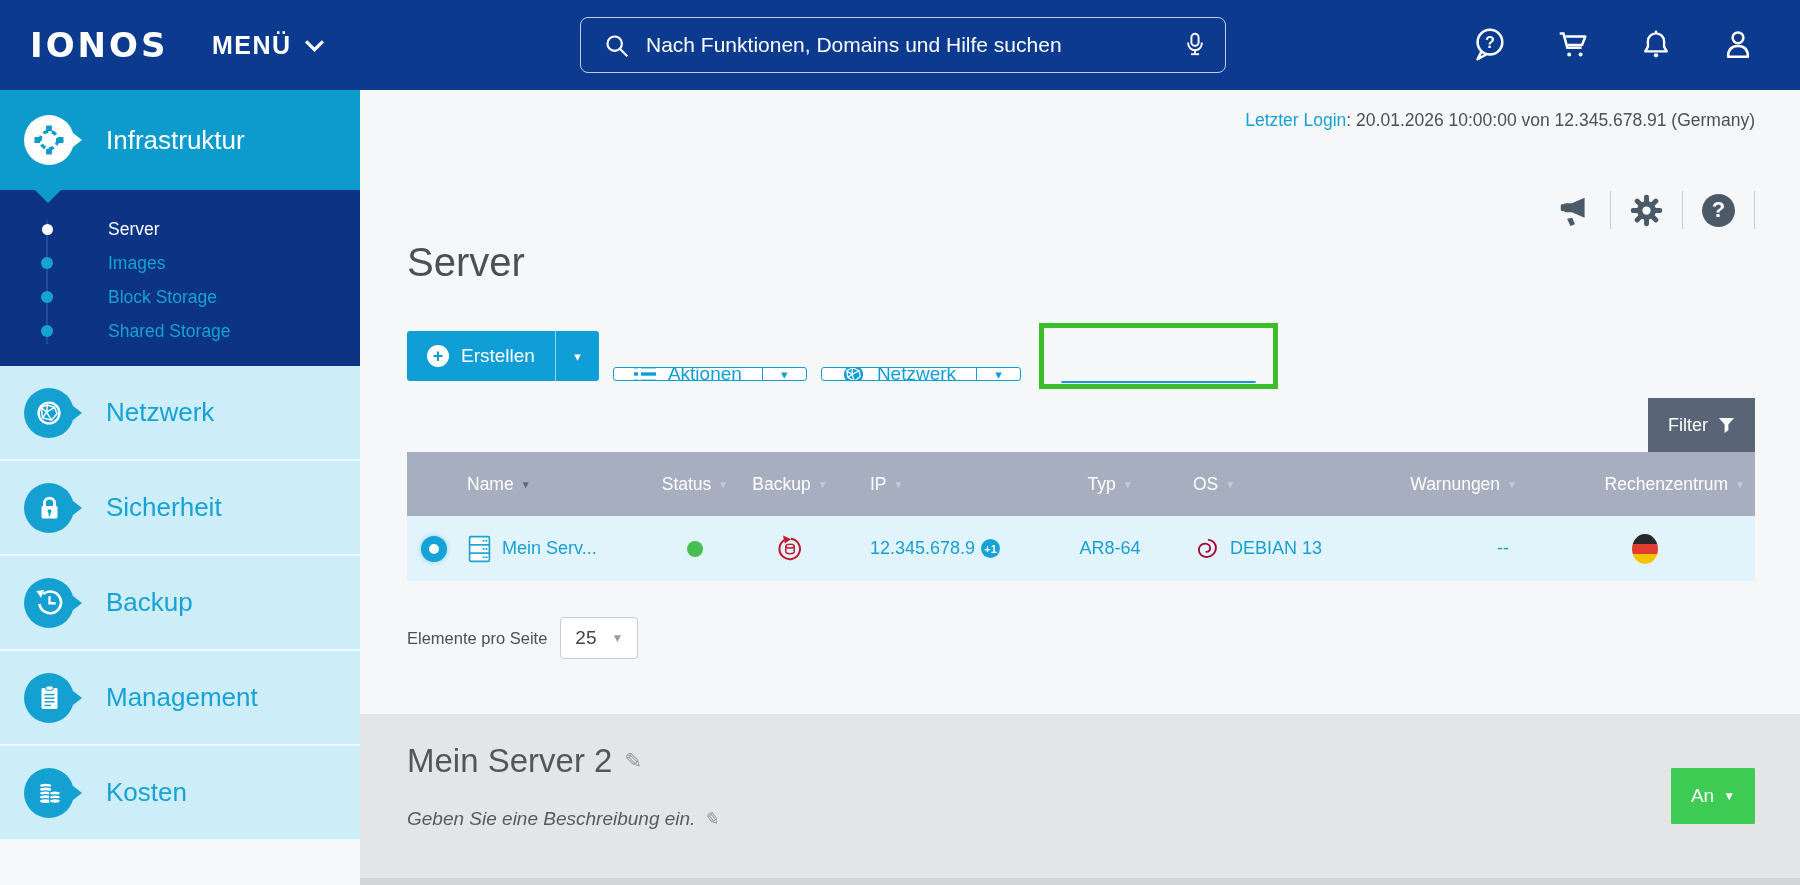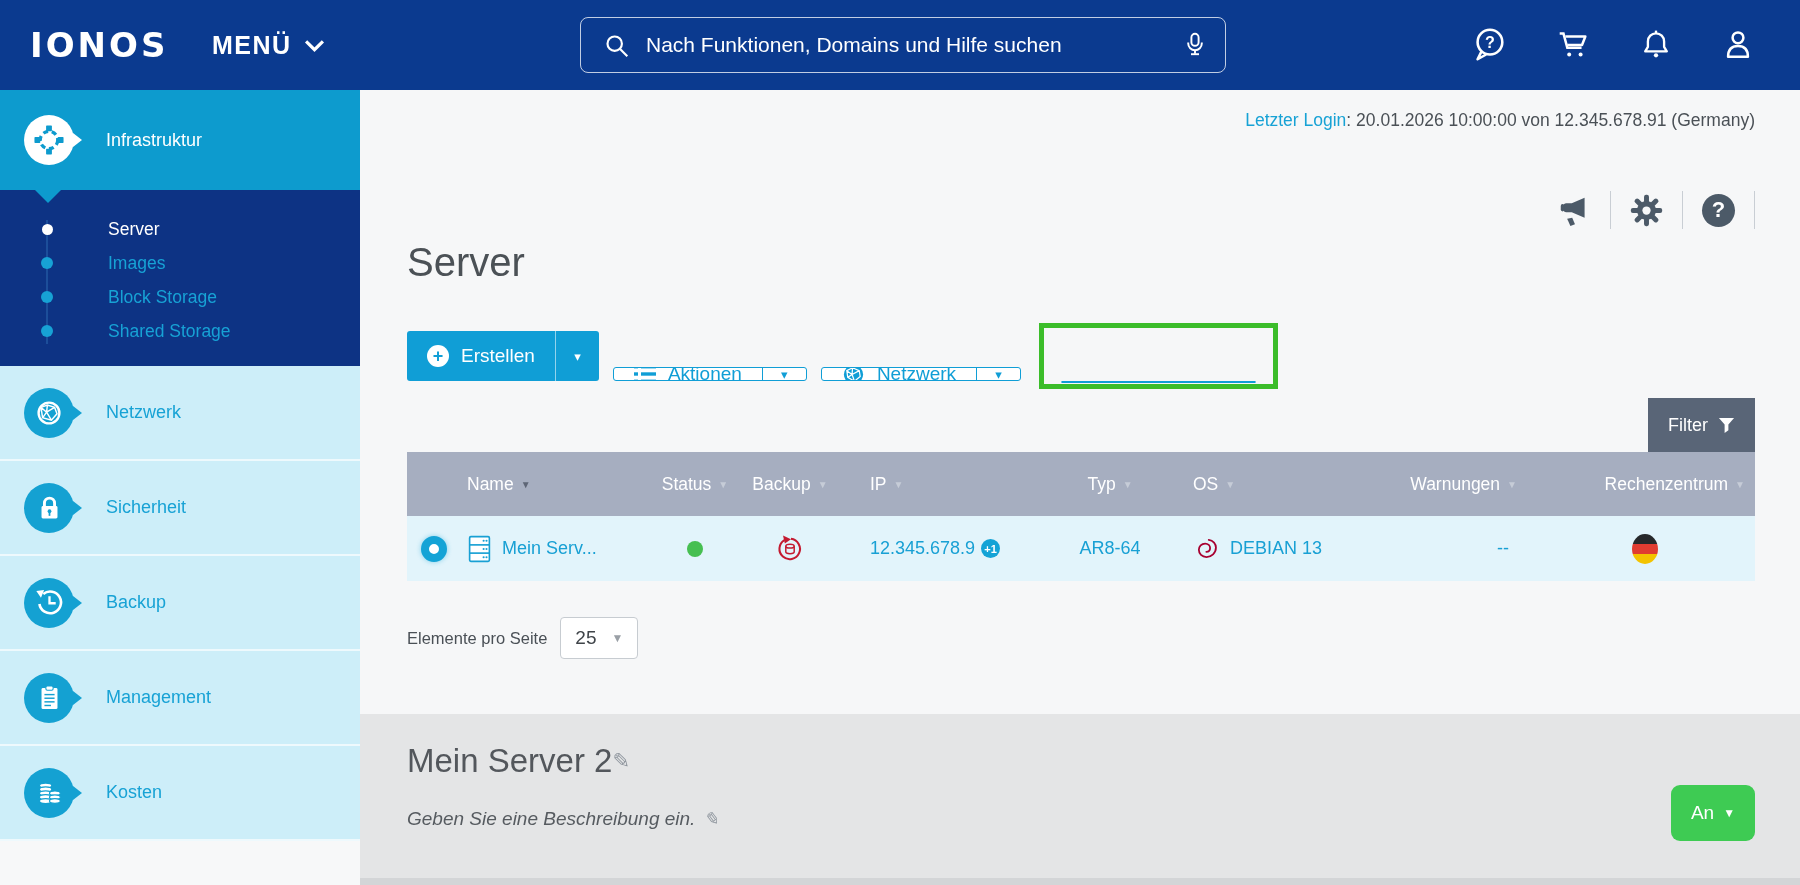--- a/index.html
+++ b/index.html
@@ -22,21 +22,21 @@
   
   .sidebar { position:absolute; left:0; top:90px; width:360px; bottom:0; background:#f7f8f9; display:flex; flex-direction:column; }
   .nav-item { position:relative; display:flex; align-items:center; cursor:pointer; }
   .nav-active { height:100px; background:#0d9bce; }
   .nav-light { height:95px; background:#cdeef9; border-bottom:2px solid #eef9fd; }
   .bubble { position:relative; width:50px; height:50px; border-radius:50%; background:#14a1d2;
             margin-left:24px; flex:0 0 auto; display:flex; align-items:center; justify-content:center; }
   .bubble::after { content:''; position:absolute; right:-8px; top:50%; transform:translateY(-50%);
                    border-top:7px solid transparent; border-bottom:7px solid transparent; border-left:9px solid #14a1d2; }
   .bubble.white { background:#fff; } .bubble.white::after { border-left-color:#fff; }
-  .nav-label { margin-left:32px; font-size:18px; color:#17a2d5; }
+  .nav-label { margin-left:32px; font-size:26px; color:#17a2d5; }
   .nav-active .nav-label { color:#fff; }
 
   .submenu { position:relative; background:#0d3384; padding:22px 0 18px 0; }
   .submenu::before { content:''; position:absolute; left:35px; top:0;
                      border-left:13px solid transparent; border-right:13px solid transparent; border-top:13px solid #0d9bce; }
   .subline { position:absolute; left:46px; top:30px; bottom:22px; width:2px; background:#1c4e9a; }
   .sub-item { position:relative; height:34px; display:flex; align-items:center; padding-left:108px; cursor:pointer; }
   .sub-item .dot { position:absolute; left:41px; width:12px; height:12px; border-radius:50%; background:#17a2d5; }
   .sub-item .label { font-size:17.5px; color:#17a2d5; }
   .sub-item.active .dot { width:11px; height:11px; left:42px; background:#fff; }
@@ -91,24 +91,24 @@
   .name-link, .ip-link, .os-link { cursor:pointer; }
 
   .per-page { position:absolute; left:47px; top:527px; display:flex; align-items:center; gap:13px;
               font-size:16.5px; color:#4a5056; }
   .select { width:78px; height:42px; border:1px solid #c7ccd1; border-radius:4px; background:#fff; display:flex;
             align-items:center; justify-content:center; gap:15px; font-size:19px; color:#3f4449; cursor:pointer; }
   .select .caret { color:#9aa0a6; font-size:12px; }
 
   
   .detail { position:absolute; left:360px; top:714px; right:0; bottom:0; background:#e4e5e6; border-bottom:7px solid #d3d5d7; }
-  .detail-title { position:absolute; left:47px; top:28px; font-size:33px; font-weight:400; color:#53575c; display:flex; align-items:center; }
+  .detail-title { position:absolute; left:47px; top:28px; font-size:33px; font-weight:400; color:#53575c; display:flex; align-items:center; gap:12px; }
   .pencil { color:#8f969e; font-size:21px; cursor:pointer; }
   .detail-desc { position:absolute; left:47px; top:94px; font-style:italic; font-size:19px; color:#565b60; display:flex; align-items:center; gap:8px; }
-  .power-btn { position:absolute; right:45px; top:71px; width:84px; height:56px; background:#3ecb53; border:none; border-radius:9px;
+  .power-btn { position:absolute; right:45px; top:54px; width:84px; height:56px; background:#3ecb53; border:none; border-radius:1px;
                color:#fff; font-size:19px; font-family:inherit; display:flex; align-items:center; justify-content:center; gap:9px; cursor:pointer; }
   .power-btn .caret { font-size:12px; color:#fff; }
 </style>
 </head>
 <body>
 
 <div class="app">
 
   <header class="topbar">
     <div class="logo">IONOS</div>

